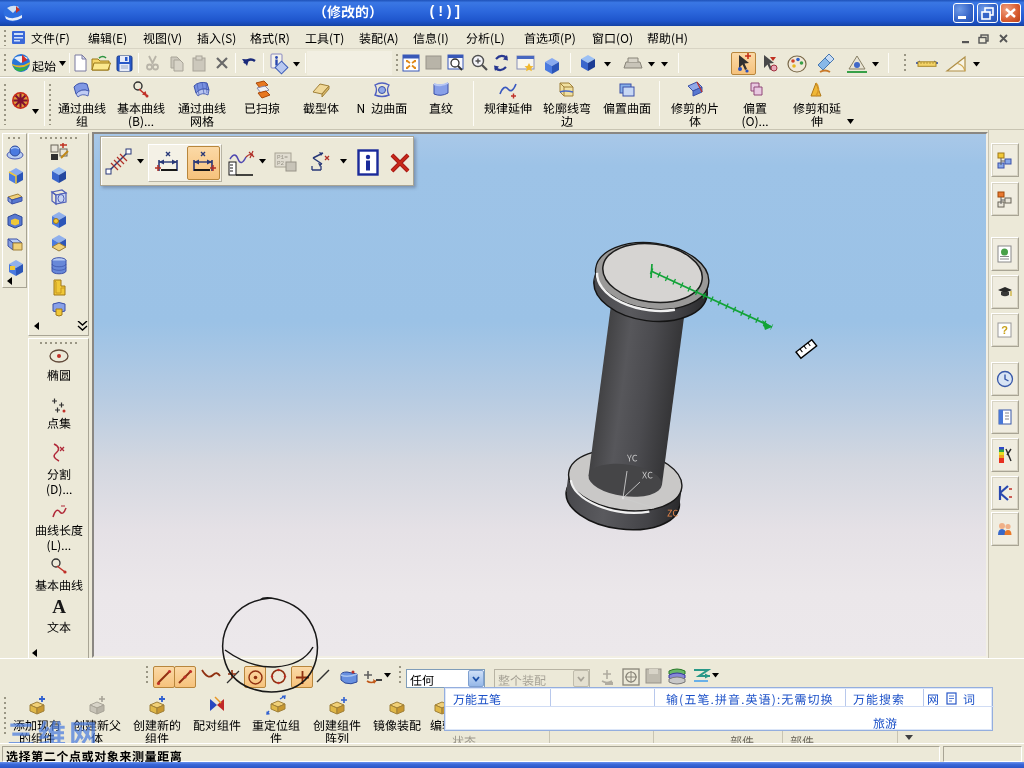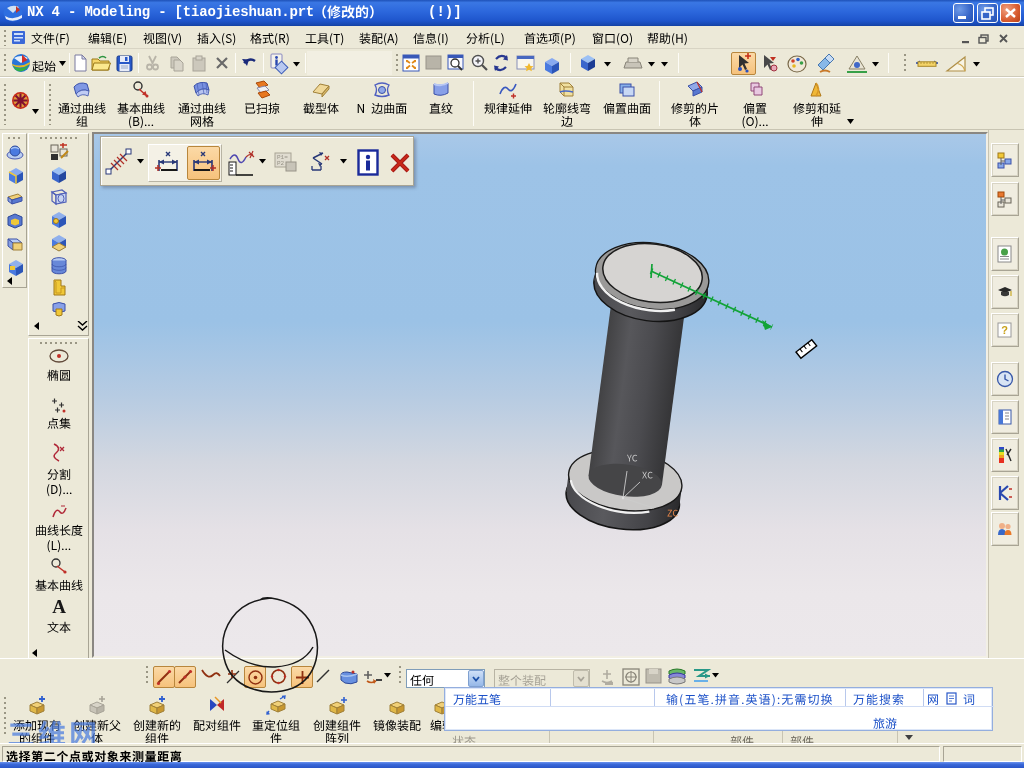--- a/index.html
+++ b/index.html
@@ -11,21 +11,20 @@
 </style></head><body>
 <div class="ab" style="left:0;top:0;width:1024px;height:26px;background:linear-gradient(180deg,#1e51b8 0%,#3a77e4 10%,#2c67dc 45%,#1e55cc 80%,#1747ae 96%,#1240a0 100%)">
     <div class="ab" style="left:3px;top:3px">
       <svg width="21" height="20" viewBox="0 0 21 20">
         <ellipse cx="10" cy="10" rx="9.5" ry="8.5" fill="#2e6ee0"></ellipse>
         <path d="M2 13 Q10 18 19 12 L19 15 Q10 20 3 16 Z" fill="#e8edf8"></path>
         <path d="M4 5 Q10 1 16 4 L10 10 Z" fill="#cfe0f4"></path>
         <path d="M13 3 L17 7 L13 10 Z" fill="#c03428"></path>
       </svg>
     </div>
-    <div class="ab" style="left:27px;top:4px;color:#fff;font:bold 14px 'Liberation Mono',monospace;letter-spacing:-0.2px;white-space:pre">NX 4 - Modeling - [tiaojieshuan.prt</div>
     <div class="ab" style="left:313px;top:1px">
       <svg width="70" height="20" viewBox="0 0 70 20">
         <path fill="#fff" d="M9.3 10.9C9.3 13.9 10.5 16.1 12.0 17.6L13.4 17.0C12.0 15.5 10.9 13.6 10.9 10.9C10.9 8.2 12.0 6.3 13.4 4.7L12.0 4.2C10.5 5.6 9.3 7.9 9.3 10.9ZM23.7 10.8C23.0 11.4 21.6 12.0 20.4 12.3C20.8 12.5 21.1 12.9 21.3 13.2C22.6 12.8 24.0 12.2 24.9 11.3ZM25.0 12.1C24.1 13.1 22.3 13.8 20.5 14.1C20.8 14.4 21.2 14.9 21.4 15.2C23.3 14.7 25.1 13.8 26.3 12.6ZM26.1 13.7C24.9 15.0 22.4 15.8 19.8 16.1C20.1 16.5 20.5 17.0 20.7 17.4C23.5 16.9 26.0 16.0 27.5 14.3ZM18.2 8.3V15.1H19.6V10.6C19.8 10.9 20.0 11.2 20.1 11.5C21.4 11.2 22.6 10.7 23.6 10.1C24.5 10.7 25.6 11.1 26.8 11.4C27.0 11.0 27.4 10.4 27.7 10.1C26.7 9.9 25.7 9.6 24.9 9.2C25.9 8.4 26.6 7.4 27.1 6.1L26.2 5.7L25.9 5.7H22.8C23.0 5.4 23.2 5.0 23.3 4.7L21.8 4.3C21.3 5.7 20.3 7.1 19.2 7.9C19.6 8.2 20.2 8.6 20.5 8.9C20.8 8.7 21.1 8.3 21.4 8.0C21.7 8.4 22.0 8.8 22.4 9.2C21.6 9.6 20.6 10.0 19.6 10.2V8.3ZM22.2 7.1H25.0C24.6 7.6 24.2 8.0 23.6 8.4C23.1 8.0 22.6 7.5 22.2 7.1ZM17.0 4.4C16.4 6.4 15.3 8.5 14.2 9.8C14.5 10.2 14.9 11.2 15.0 11.6C15.3 11.3 15.6 10.9 15.8 10.5V17.4H17.4V7.6C17.9 6.7 18.2 5.7 18.5 4.8ZM36.8 8.4H39.1C38.8 9.8 38.5 11.0 38.0 12.1C37.5 11.0 37.1 9.8 36.8 8.4ZM28.9 5.2V6.8H32.5V9.2H29.1V14.4C29.1 14.9 28.8 15.2 28.5 15.3C28.8 15.7 29.1 16.6 29.2 17.1C29.6 16.7 30.3 16.4 34.3 14.9C34.2 14.5 34.1 13.8 34.1 13.3L30.8 14.4V10.9H34.1V10.6C34.5 11.0 34.9 11.4 35.1 11.7C35.3 11.3 35.6 11.0 35.8 10.6C36.1 11.8 36.5 12.8 37.0 13.7C36.2 14.7 35.3 15.4 34.0 16.0C34.3 16.3 34.8 17.1 34.9 17.5C36.2 16.9 37.2 16.2 38.0 15.2C38.7 16.1 39.6 16.8 40.6 17.4C40.9 16.9 41.4 16.3 41.7 15.9C40.6 15.4 39.8 14.7 39.0 13.8C39.9 12.3 40.5 10.5 40.8 8.4H41.4V6.8H37.3C37.5 6.1 37.7 5.3 37.9 4.6L36.2 4.3C35.8 6.5 35.1 8.6 34.1 10.0V5.2ZM49.5 10.5C50.2 11.5 51.1 12.9 51.5 13.8L52.9 12.9C52.4 12.1 51.5 10.7 50.8 9.8ZM50.2 4.3C49.8 6.0 49.1 7.7 48.3 8.9V6.6H46.1C46.4 6.0 46.6 5.3 46.8 4.6L45.0 4.3C45.0 5.0 44.8 5.9 44.6 6.6H43.0V17.0H44.5V16.0H48.3V9.4C48.7 9.7 49.2 10.0 49.4 10.2C49.8 9.6 50.2 8.9 50.6 8.0H53.6C53.5 13.0 53.3 15.1 52.9 15.5C52.7 15.7 52.6 15.8 52.3 15.8C51.9 15.8 51.1 15.8 50.2 15.7C50.5 16.1 50.7 16.9 50.7 17.3C51.5 17.3 52.4 17.4 52.9 17.3C53.5 17.2 53.9 17.0 54.3 16.5C54.9 15.8 55.0 13.5 55.2 7.2C55.2 7.0 55.2 6.5 55.2 6.5H51.3C51.5 5.9 51.7 5.3 51.8 4.7ZM44.5 8.0H46.8V10.3H44.5ZM44.5 14.5V11.8H46.8V14.5ZM60.7 10.9C60.7 7.9 59.5 5.6 58.0 4.2L56.6 4.7C58.0 6.3 59.1 8.2 59.1 10.9C59.1 13.6 58.0 15.5 56.6 17.0L58.0 17.6C59.5 16.1 60.7 13.9 60.7 10.9Z"></path>
       </svg>
     </div>
     <div class="ab" style="left:428px;top:4px;color:#fff;font:bold 14px 'Liberation Mono',monospace">(!)]</div>
     <div class="ab" style="left:953px;top:3px;width:21px;height:20px;border-radius:3px;border:1px solid #fff;background:radial-gradient(circle at 30% 30%,#6f9be8,#3665c8 60%,#2450b0)">
       <svg width="19" height="18" viewBox="0 0 19 18">
         <rect x="4" y="12" width="8" height="3" fill="#fff"></rect>
       </svg>

